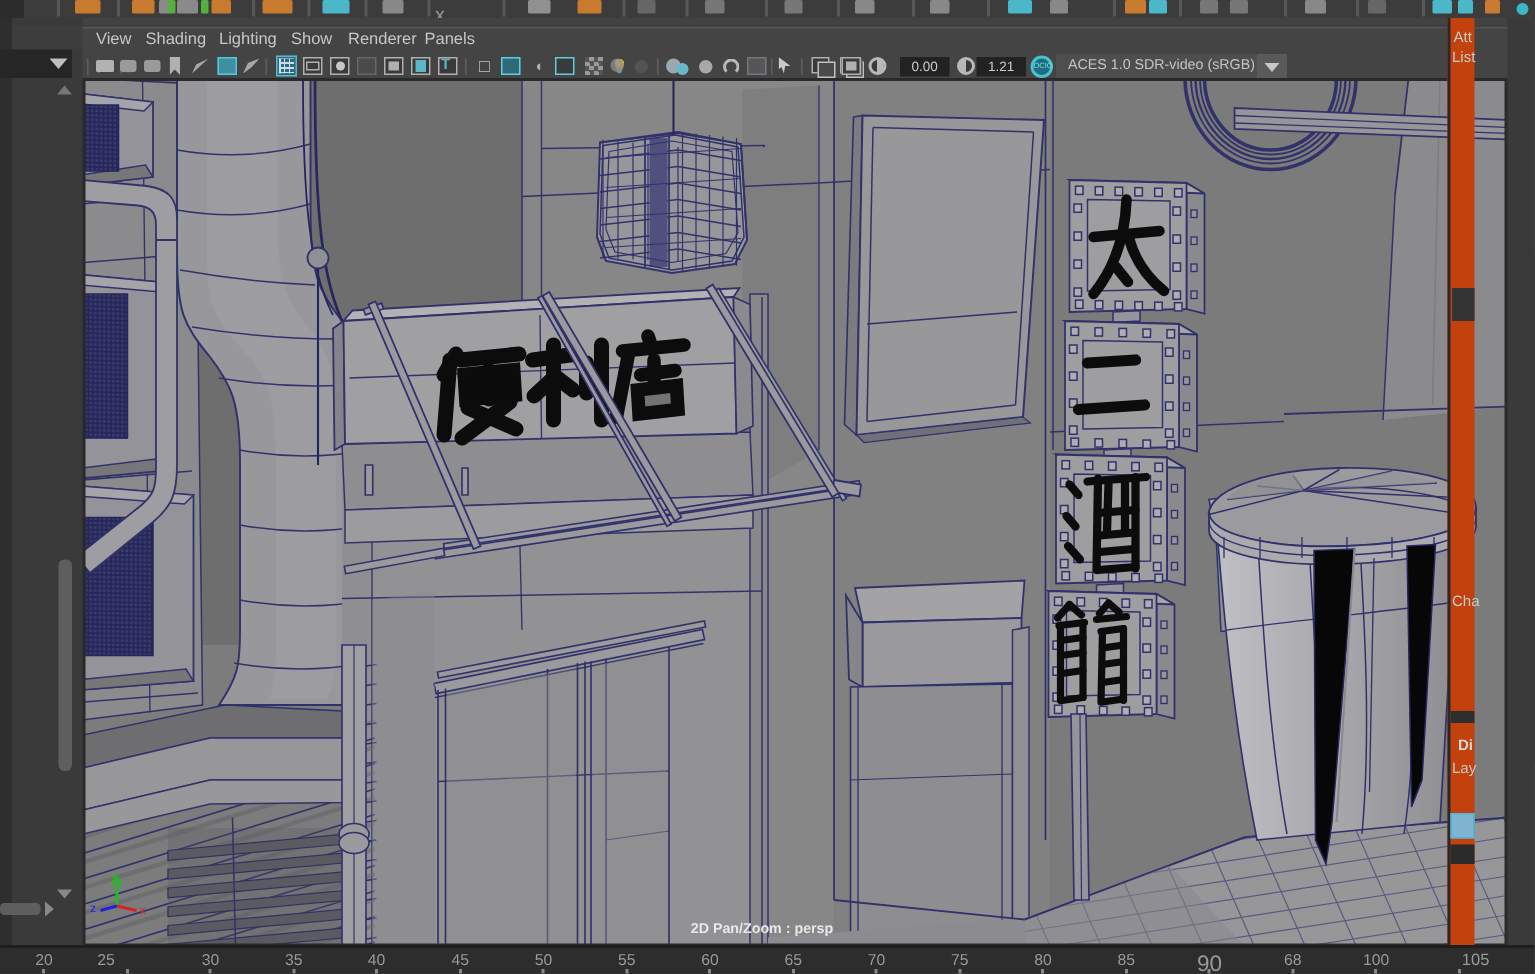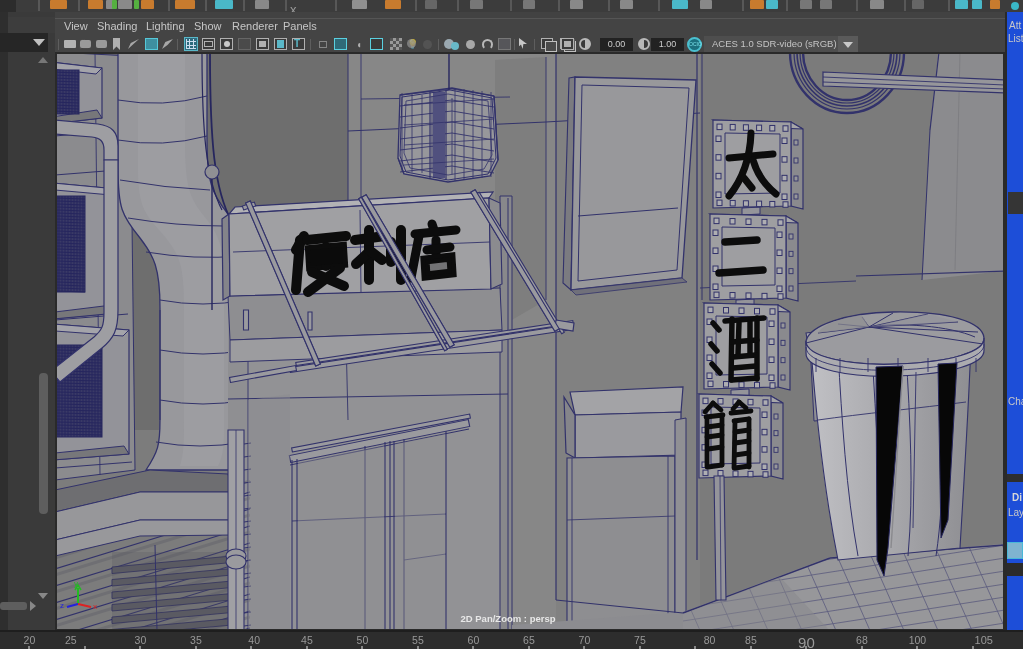--- a/index.html
+++ b/index.html
@@ -128,21 +128,21 @@
       <div style="position:absolute;left:541px;top:38px;width:12px;height:11px;background:#3a3a3a;border:1px solid #b0b0b0;box-sizing:border-box"></div>
       <div style="position:absolute;left:545px;top:41px;width:12px;height:11px;background:#4a4a4a;border:1px solid #c0c0c0;box-sizing:border-box"></div>
       <div style="position:absolute;left:560px;top:38px;width:12px;height:11px;background:#3a3a3a;border:1px solid #b0b0b0;box-sizing:border-box"></div>
       <div style="position:absolute;left:564px;top:41px;width:12px;height:11px;background:#4a4a4a;border:1px solid #c0c0c0;box-sizing:border-box"></div>
       <div style="position:absolute;left:561px;top:38px;width:13px;height:12px;background:#3a3a3a;border:1px solid #b0b0b0;box-sizing:border-box"></div>
       <div style="position:absolute;left:564px;top:41px;width:7px;height:6px;background:#b0b0b0"></div>
       <div style="position:absolute;left:574px;top:39px;width:1px;height:11px;background:#5e5e5e"></div>
       <div style="position:absolute;left:579px;top:38px;width:12px;height:12px;border-radius:50%;border:2px solid #b8b8b8;box-sizing:border-box;background:conic-gradient(#b8b8b8 0 50%,#3a3a3a 0 100%)"></div>
       <div style="position:absolute;left:600px;top:38px;width:33px;height:13px;background:#222;color:#ccc;font-size:9px;line-height:13px;text-align:center">0.00</div>
       <div style="position:absolute;left:638px;top:38px;width:12px;height:12px;border-radius:50%;border:2px solid #b8b8b8;box-sizing:border-box;background:conic-gradient(#3a3a3a 0 50%,#b8b8b8 0 100%)"></div>
-      <div style="position:absolute;left:651px;top:38px;width:33px;height:13px;background:#222;color:#ccc;font-size:9px;line-height:13px;text-align:center">1.00</div>
+      <div style="position:absolute;left:651px;top:38px;width:33px;height:13px;background:#222;color:#ccc;font-size:9px;line-height:13px;text-align:center">1.21</div>
       <div style="position:absolute;left:687px;top:37px;width:15px;height:15px;border-radius:50%;background:#1c6f7e;border:2px solid #4ac0d0;box-sizing:border-box;color:#7ae0ea;font-size:5px;line-height:10px;text-align:center">OCIO</div>
       <div style="position:absolute;left:704px;top:36px;width:134px;height:16px;background:#4e4e4e;color:#c4c4c4;font-size:10px;line-height:16px;padding-left:8px;box-sizing:border-box;white-space:nowrap;font-size:9.5px">ACES 1.0 SDR-video (sRGB)</div>
       <div style="position:absolute;left:838px;top:36px;width:20px;height:16px;background:#5a5a5a"></div>
       <div style="position:absolute;left:843px;top:42px;width:0;height:0;border-left:5px solid transparent;border-right:5px solid transparent;border-top:6px solid #c8c8c8"></div>
     </div>
 
 <svg class="abs" style="left:0;top:0" width="1023" height="649" viewBox="0 0 1023 649">
 <defs>
         <clipPath id="vp">
           <rect x="56" y="53" width="948" height="577"></rect>
@@ -758,21 +758,21 @@
 <path d="M749,419 L749,467"></path>
 <path d="M735,432 L749,430"></path>
 <path d="M735,443 L749,441"></path>
 <path d="M735,455 L749,453"></path>
 <path d="M735,468 L749,466"></path>
 </g>
 </g>
 <rect x="56" y="53" width="948" height="577" fill="none" stroke="#2a2a2a" stroke-width="2"></rect>
 </svg>
 
-<div class="abs" style="left:1005px;top:12px;width:18px;height:620px;background:#1d4ed8">
+<div class="abs" style="left:965px;top:12px;width:18px;height:620px;background:#c2410c">
   <div class="abs" style="left:0;top:0;width:2px;height:620px;background:#2a2a2a"></div>
   <div class="abs" style="left:4px;top:8px;color:#c8c8c8;font-size:10px">Att</div>
   <div class="abs" style="left:3px;top:21px;color:#c8c8c8;font-size:10px">List</div>
   <div class="abs" style="left:3px;top:180px;width:15px;height:22px;background:#353535"></div>
   <div class="abs" style="left:3px;top:384px;color:#c8c8c8;font-size:10px">Cha</div>
   <div class="abs" style="left:2px;top:462px;width:16px;height:8px;background:#2e2e2e"></div>
   <div class="abs" style="left:7px;top:480px;color:#d8d8d8;font-size:10px;font-weight:bold">Di</div>
   <div class="abs" style="left:3px;top:495px;color:#c8c8c8;font-size:10px">Lay</div>
   <div class="abs" style="left:2px;top:530px;width:16px;height:17px;background:#7fb4d0;border:1px solid #4ab8d8"></div>
   <div class="abs" style="left:2px;top:551px;width:16px;height:13px;background:#2b2b2b"></div>
@@ -785,37 +785,37 @@
 </div>
 <div class="abs" style="left:0;top:630px;width:1023px;height:2px;background:#1e1e1e"></div>
 <div style="position:absolute;left:9.399999999999999px;top:634px;width:40px;text-align:center;color:#999999;font-size:10.5px">20</div>
     <div style="position:absolute;left:28.4px;top:646px;width:2px;height:3px;background:#888"></div>
     <div style="position:absolute;left:64.9px;top:634px;width:40px;text-align:left;color:#999999;font-size:10.5px">25</div>
     <div style="position:absolute;left:83.9px;top:646px;width:2px;height:3px;background:#888"></div>
     <div style="position:absolute;left:120.4px;top:634px;width:40px;text-align:center;color:#999999;font-size:10.5px">30</div>
     <div style="position:absolute;left:139.4px;top:646px;width:2px;height:3px;background:#888"></div>
     <div style="position:absolute;left:175.9px;top:634px;width:40px;text-align:center;color:#999999;font-size:10.5px">35</div>
     <div style="position:absolute;left:194.9px;top:646px;width:2px;height:3px;background:#888"></div>
-    <div style="position:absolute;left:220px;top:634px;width:40px;text-align:right;color:#999999;font-size:10.5px">40</div>
+    <div style="position:absolute;left:231px;top:634px;width:40px;text-align:center;color:#999999;font-size:10.5px">40</div>
     <div style="position:absolute;left:250.4px;top:646px;width:2px;height:3px;background:#888"></div>
     <div style="position:absolute;left:286.9px;top:634px;width:40px;text-align:center;color:#999999;font-size:10.5px">45</div>
     <div style="position:absolute;left:305.9px;top:646px;width:2px;height:3px;background:#888"></div>
     <div style="position:absolute;left:342.4px;top:634px;width:40px;text-align:center;color:#999999;font-size:10.5px">50</div>
     <div style="position:absolute;left:361.4px;top:646px;width:2px;height:3px;background:#888"></div>
     <div style="position:absolute;left:397.9px;top:634px;width:40px;text-align:center;color:#999999;font-size:10.5px">55</div>
     <div style="position:absolute;left:416.9px;top:646px;width:2px;height:3px;background:#888"></div>
     <div style="position:absolute;left:453.4px;top:634px;width:40px;text-align:center;color:#999999;font-size:10.5px">60</div>
     <div style="position:absolute;left:472.4px;top:646px;width:2px;height:3px;background:#888"></div>
     <div style="position:absolute;left:508.9px;top:634px;width:40px;text-align:center;color:#999999;font-size:10.5px">65</div>
     <div style="position:absolute;left:527.9px;top:646px;width:2px;height:3px;background:#888"></div>
     <div style="position:absolute;left:564.4px;top:634px;width:40px;text-align:center;color:#999999;font-size:10.5px">70</div>
     <div style="position:absolute;left:583.4px;top:646px;width:2px;height:3px;background:#888"></div>
     <div style="position:absolute;left:619.9px;top:634px;width:40px;text-align:center;color:#999999;font-size:10.5px">75</div>
     <div style="position:absolute;left:638.9px;top:646px;width:2px;height:3px;background:#888"></div>
-    <div style="position:absolute;left:675.4px;top:634px;width:40px;text-align:right;color:#999999;font-size:10.5px">80</div>
+    <div style="position:absolute;left:675.4px;top:634px;width:40px;text-align:center;color:#999999;font-size:10.5px">80</div>
     <div style="position:absolute;left:694.4px;top:646px;width:2px;height:3px;background:#888"></div>
     <div style="position:absolute;left:730.9px;top:634px;width:40px;text-align:center;color:#999999;font-size:10.5px">85</div>
     <div style="position:absolute;left:749.9px;top:646px;width:2px;height:3px;background:#888"></div>
     <div style="position:absolute;left:786.4px;top:634px;width:40px;text-align:center;color:#999999;font-size:15px">90</div>
     <div style="position:absolute;left:805.4px;top:646px;width:2px;height:3px;background:#888"></div>
     <div style="position:absolute;left:841.9px;top:634px;width:40px;text-align:center;color:#999999;font-size:10.5px">68</div>
     <div style="position:absolute;left:860.9px;top:646px;width:2px;height:3px;background:#888"></div>
     <div style="position:absolute;left:897.4px;top:634px;width:40px;text-align:center;color:#999999;font-size:10.5px">100</div>
     <div style="position:absolute;left:916.4px;top:646px;width:2px;height:3px;background:#888"></div>
     <div style="position:absolute;left:952.9px;top:634px;width:40px;text-align:right;color:#999999;font-size:11px">105</div>

